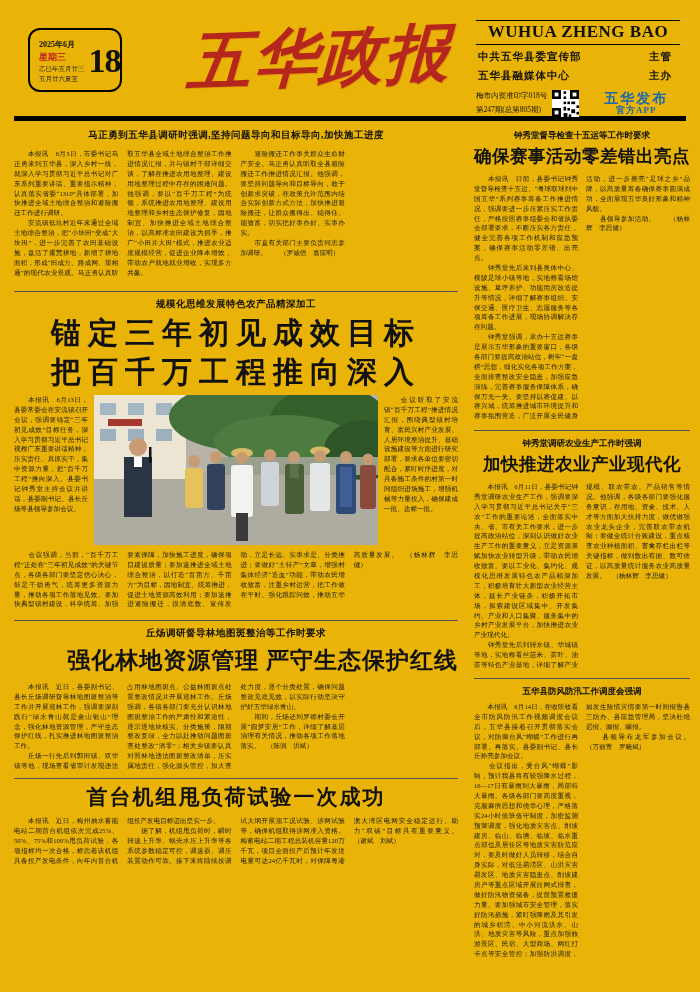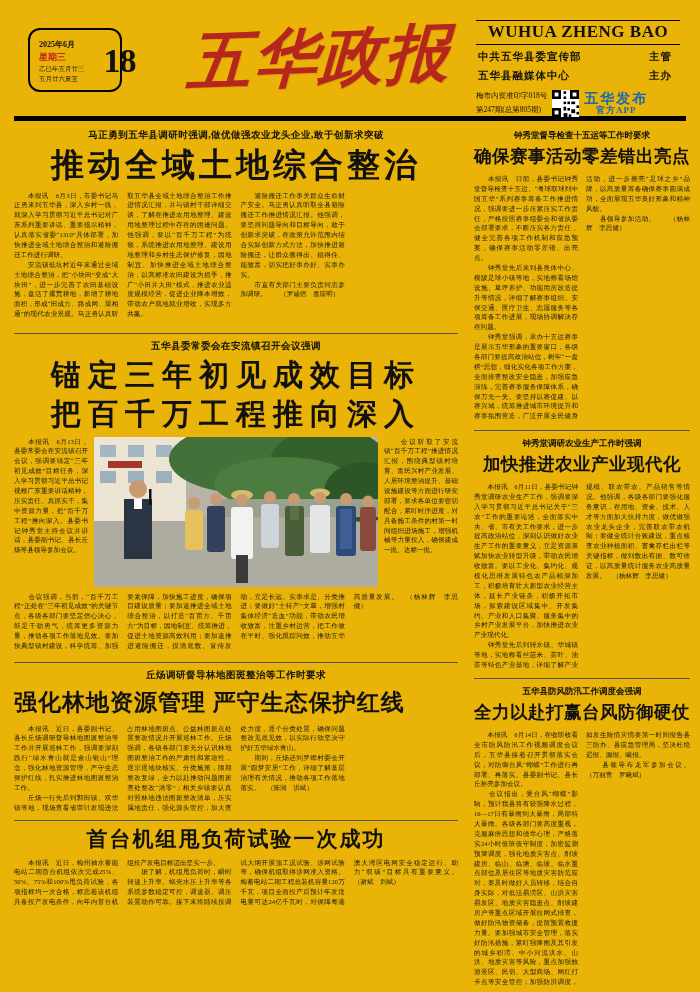--- a/index.html
+++ b/index.html
@@ -7,43 +7,43 @@
   body { font-family:"Liberation Serif", serif; color:#111; }
   .page { width:700px; height:992px; background:#eab308; padding:12px 14px 8px; overflow:hidden; position:relative; }
 
   
   .header { position:relative; height:102px; }
   .datebox { position:absolute; left:14px; top:16px; width:94px; height:64px; border:2px solid #000; border-radius:12px; padding:6px 6px 4px 9px; display:flex; align-items:center; }
   .datebox .cal { font-size:7.5px; line-height:1.5; white-space:nowrap; }
   .cal .ym { font-weight:bold; font-size:8px; }
   .cal .wk { color:#c0251c; font-weight:bold; font-size:9px; }
   .cal .lunar, .cal .term { font-size:6.5px; color:#222; }
-  .datebox .daynum { font-size:34px; font-weight:bold; margin-left:19px; letter-spacing:-1px; }
+  .datebox .daynum { font-size:34px; font-weight:bold; margin-left:4px; letter-spacing:-1px; }
   .masthead { position:absolute; left:150px; top:6px; width:310px; text-align:center; }
   .masthead .title { font-size:64px; font-weight:bold; color:#b5271d; font-style:italic; letter-spacing:2px; transform:rotate(-2deg) skewX(-4deg); display:inline-block; line-height:1.25; text-shadow:1px 1px 0 #b5271d33; }
   .mastright { position:absolute; right:6px; top:8px; width:204px; }
   .latin { font-family:"Liberation Serif",serif; font-weight:bold; font-size:17px; letter-spacing:0.5px; text-align:center; border-top:1.5px solid #000; border-bottom:1.5px solid #000; padding:1px 0 2px; white-space:nowrap; }
   .orgline { font-size:10.5px; font-weight:bold; margin-top:5px; letter-spacing:1px; display:flex; justify-content:space-between; padding:0 8px 0 2px; }
   .pubrow { display:flex; align-items:center; margin-top:6px; gap:5px; }
   .pubtexts { font-size:7.5px; line-height:1.9; white-space:nowrap; }
-  .appblock { line-height:1.1; }
+  .appblock { line-height:1.1;margin-left:20px; }
   .appname { color:#1a68ae; font-weight:bold; font-size:14px; letter-spacing:2px; }
   .appsub { color:#1a68ae; font-weight:bold; font-size:9px; letter-spacing:1px; text-align:center; }
   .toprule { height:5px; background:#000; margin-top:2px; }
 
   
   .main { display:flex; gap:8px; margin-top:4px; }
   .leftcol { width:444px; }
   .vdiv { width:1px; background:#999; }
   .rightcol { flex:1; }
 
   .kicker { text-align:center; font-size:9.5px; font-weight:bold; letter-spacing:0.5px; padding:4px 0 2px; white-space:nowrap; }
   .headA { text-align:center; font-family:"Liberation Sans",sans-serif; font-weight:900; font-size:33px; line-height:1.26; letter-spacing:4px; }
   .headB { text-align:center; font-weight:900; font-size:30px; line-height:1.3; letter-spacing:7px; }
-  .headC { text-align:left; font-weight:900; font-size:23px; letter-spacing:1px; padding:3px 0; white-space:nowrap; }
+  .headC { text-align:right; font-weight:900; font-size:23px; letter-spacing:1px; padding:3px 0; white-space:nowrap; }
   .headD { text-align:center; font-weight:900; font-size:21px; letter-spacing:2px; padding:2px 0; white-space:nowrap; }
   .rkicker { text-align:center; font-size:8.5px; font-weight:bold; padding:5px 0 2px; white-space:nowrap; }
   .rhead { text-align:center; font-weight:900; font-size:17.5px; letter-spacing:0.5px; padding-bottom:4px; white-space:nowrap; }
 
   .bodytext { font-size:6.6px; line-height:1.5; text-align:justify; color:#1a1a1a; white-space:pre-line; overflow:hidden; column-fill:auto; }
   .bodyA { height:136px; column-count:4; column-gap:9px; margin-top:5px; }
   .bcontent { display:flex; gap:6px; margin-top:4px; }
   .bside { width:74px; height:150px; overflow:hidden; }
   .photo { width:284px; height:150px; flex:none; background:#888; }
   .photo svg { display:block; width:100%; height:100%; }
@@ -123,31 +123,30 @@
       </div>
     </div>
   </div>
   <div class="toprule"></div>
 
   <div class="main">
 
     <div class="leftcol">
 
       <div>
-        <div class="kicker">马正勇到五华县调研时强调,做优做强农业龙头企业,敢于创新求突破</div>
-        <div class="headA">推动全域土地综合整治</div>
+        <div class="kicker">马正勇到五华县调研时强调,坚持问题导向和目标导向,加快施工进度</div>
         <div class="bodytext bodyA">　　本报讯　6月3日，市委书记马正勇来到五华县，深入乡村一线，就深入学习贯彻习近平总书记对广东系列重要讲话、重要指示精神，认真落实省委“1310”具体部署，加快推进全域土地综合整治和避险搬迁工作进行调研。
 　　安流镇低坑村近年来通过全域土地综合整治，把“小块田”变成“大块田”，进一步完善了农田基础设施，盘活了撂荒耕地，新增了耕地面积，形成“田成方、路成网、渠相通”的现代农业景观。马正勇认真听取五华县全域土地综合整治工作推进情况汇报，并与镇村干部详细交谈，了解在推进农用地整理、建设用地整理过程中存在的困难问题。他强调，要以“百千万工程”为统领，系统推进农用地整理、建设用地整理和乡村生态保护修复，因地制宜、加快推进全域土地综合整治，以高标准农田建设为抓手，推广“小田并大田”模式，推进农业适度规模经营，促进企业降本增效，带动农户就地就业增收，实现多方共赢。
 　　避险搬迁工作事关群众生命财产安全。马正勇认真听取全县避险搬迁工作推进情况汇报。他强调，要坚持问题导向和目标导向，敢于创新求突破，在政策允许范围内结合实际创新方式方法，加快推进避险搬迁，让群众搬得出、稳得住、能致富，切实把好事办好、实事办实。
 　　市直有关部门主要负责同志参加调研。　　（罗诚信　嘉应明）</div>
       </div>
       <hr class="hline">
 
       <div>
-        <div class="kicker">五华县委常委会在安流镇召开会议强调</div>
+        <div class="kicker">规模化思维发展特色农产品精深加工</div>
         <div class="headB">锚定三年初见成效目标</div>
         <div class="headB">把百千万工程推向深入</div>
         <div class="bcontent">
           <div class="bodytext bside">　　本报讯　6月13日，县委常委会在安流镇召开会议，强调要锚定“三年初见成效”目标任务，深入学习贯彻习近平总书记视察广东重要讲话精神，压实责任、真抓实干，集中资源力量，把“百千万工程”推向深入。县委书记钟秀堂主持会议并讲话，县委副书记、县长丘炀等县领导参加会议。</div>
           <div class="photo">
             <svg viewBox="0 0 284 150" preserveAspectRatio="none" aria-hidden="true">
               <rect width="284" height="150" fill="#b7b3a8"></rect>
               <rect x="0" y="78" width="284" height="72" fill="#aeaba1"></rect>
               <rect x="0" y="0" width="92" height="84" fill="#ece5d4"></rect>
               <rect x="6" y="8" width="16" height="12" fill="#a3b6c2"></rect>
@@ -231,21 +230,20 @@
       <div>
         <div class="rkicker">钟秀堂调研农业生产工作时强调</div>
         <div class="rhead">加快推进农业产业现代化</div>
         <div class="bodytext rbody rbodyF">　　本报讯　6月11日，县委书记钟秀堂调研农业生产工作，强调要深入学习贯彻习近平总书记关于“三农”工作的重要论述，全面落实中央、省、市有关工作要求，进一步提高政治站位，深刻认识做好农业生产工作的重要意义，立足资源禀赋加快农业转型升级，带动农民增收致富。要以工业化、集约化、规模化思维发展特色农产品精深加工，积极培育壮大新型农业经营主体，延长产业链条，积极开拓市场，探索建设区域集中、开发集约、产业和人口集聚、服务集中的乡村产业发展平台，加快推进农业产业现代化。
 　　钟秀堂先后到转水镇、华城镇等地，实地察看丝苗米、茶叶、油茶等特色产业基地，详细了解产业规模、联农带农、产品销售等情况。他强调，各级各部门要强化服务意识，在用地、资金、技术、人才等方面加大扶持力度，做优做强农业龙头企业，完善联农带农机制；要健全统计台账建设，重点核查农业种植面积、畜禽存栏出栏等关键指标，做到数出有据、数可佐证，以高质量统计服务农业高质量发展。　（杨林辉　李思健）</div>
       </div>
       <hr class="hline">
 
       <div>
         <div class="rkicker">五华县防风防汛工作调度会强调</div>
-        <div class="rhead">全力以赴打赢台风防御硬仗</div>
         <div class="bodytext rbody rbodyG">　　本报讯　6月14日，在收听收看全市防风防汛工作视频调度会议后，五华县接着召开贯彻落实会议，对防御台风“蝴蝶”工作进行再部署、再落实。县委副书记、县长丘孙亮参加会议。
 　　会议指出，受台风“蝴蝶”影响，预计我县将有较强降水过程，16—17日有暴雨到大暴雨，局部特大暴雨。各级各部门要高度重视，克服麻痹思想和侥幸心理，严格落实24小时值班值守制度，加密监测预警调度，强化地质灾害点、削坡建房、临山、临塘、临坡、临水重点部位及居住区等地质灾害防范应对，要及时做好人员转移，结合自身实际，对低洼易涝区、山洪灾害易发区、地质灾害隐患点、削坡建房户等重点区域开展拉网式排查，做好防汛物资储备，提前预置救援力量。要加强城市安全管理，落实好防汛措施，紧盯强降雨及其引发的城乡积涝、中小河流洪水、山洪、地质灾害等风险，重点加强旅游景区、民宿、大型商场、网红打卡点等安全管控；加强防洪调度，如发生险情灾情要第一时间报告县三防办、县应急管理局，坚决杜绝迟报、漏报、瞒报。
 　　县领导布龙军参加会议。　（万丽萱　罗晓斌）</div>
       </div>
 
     </div>
   </div>
 </div>
 
 </body></html>

